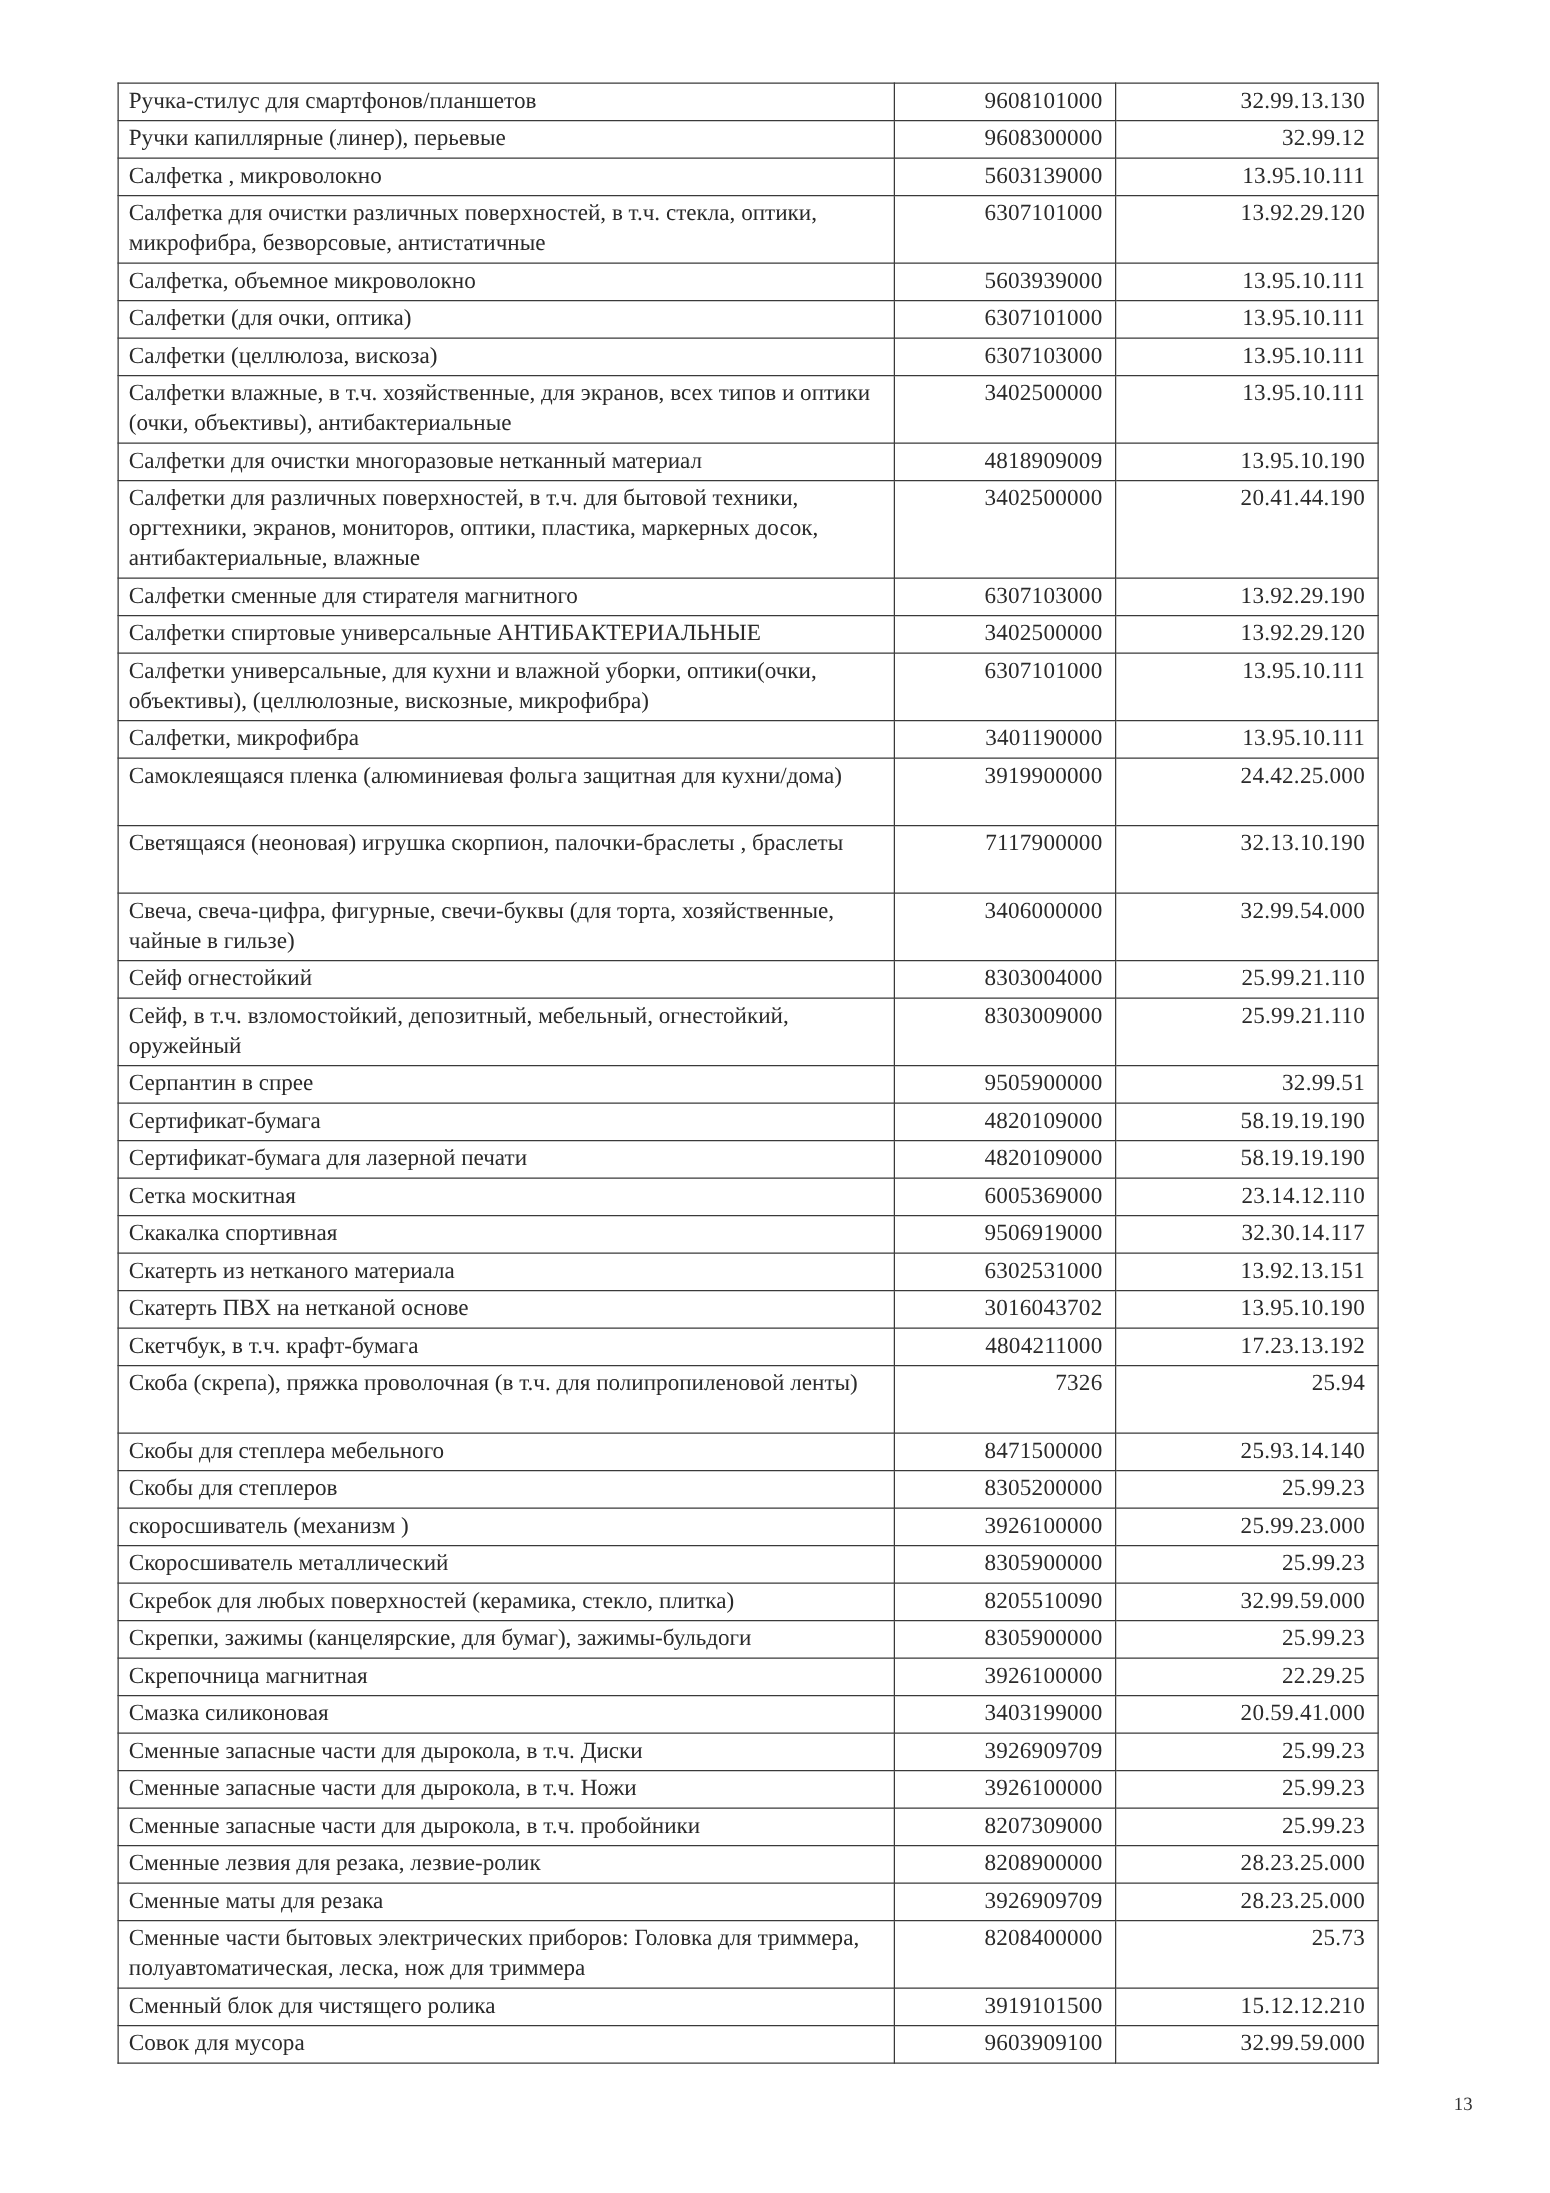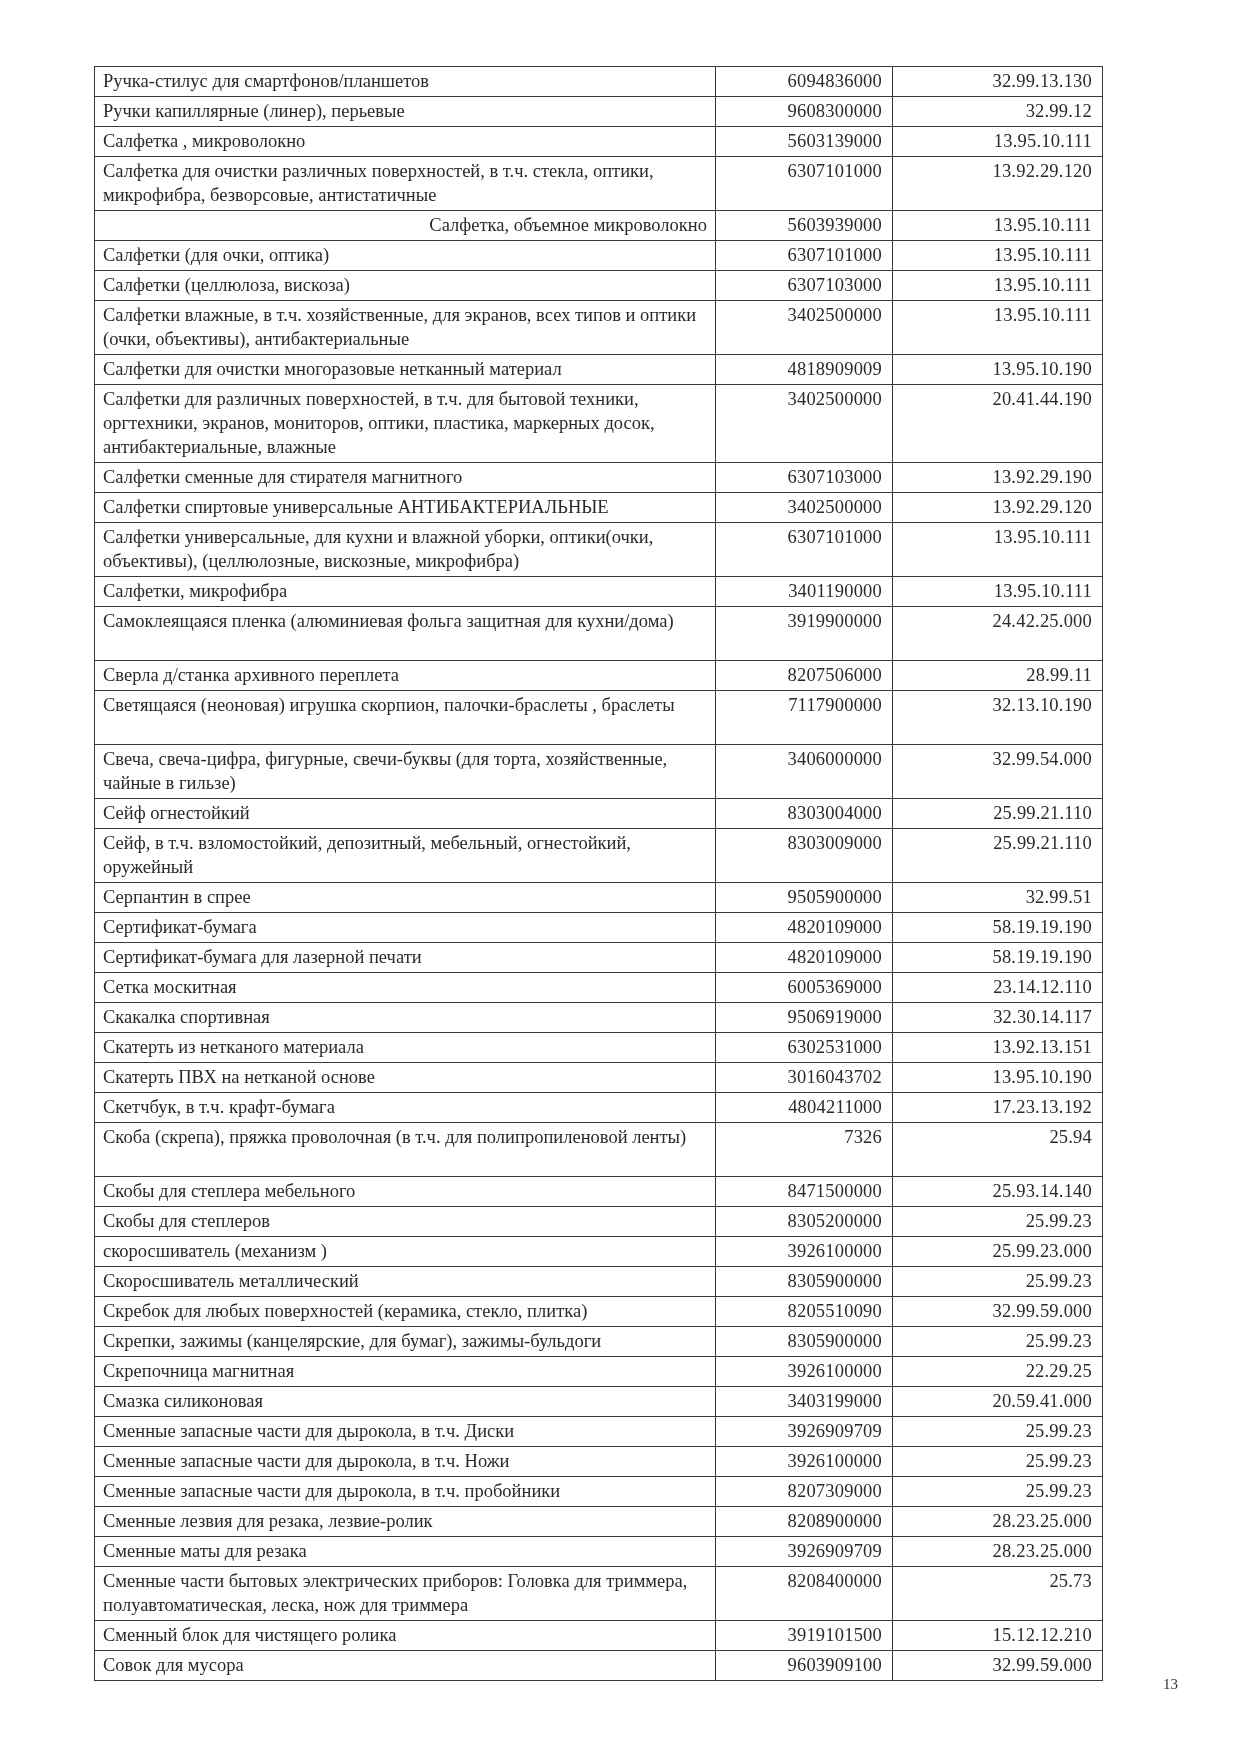--- a/index.html
+++ b/index.html
@@ -37,40 +37,40 @@
 <div class="page">
   <table class="codes">
     <colgroup>
       <col class="c-name">
         <col class="c-tnved">
         <col class="c-okpd">
     </colgroup>
     <tbody id="rows">
         <tr>
     <td class="name" style="height: 25px;">Ручка-стилус для смартфонов/планшетов</td>
-    <td class="num" style="height: 25px;">6094836000</td>
+    <td class="num" style="height: 25px;">9608101000</td>
     <td class="num" style="height: 25px;">32.99.13.130</td>
   </tr>
         <tr>
     <td class="name" style="height: 25px;">Ручки капиллярные (линер), перьевые</td>
     <td class="num" style="height: 25px;">9608300000</td>
     <td class="num" style="height: 25px;">32.99.12</td>
   </tr>
         <tr>
     <td class="name" style="height: 25px;">Салфетка , микроволокно</td>
     <td class="num" style="height: 25px;">5603139000</td>
     <td class="num" style="height: 25px;">13.95.10.111</td>
   </tr>
         <tr>
     <td class="name" style="height: 49px;">Салфетка для очистки различных поверхностей, в т.ч. стекла, оптики, микрофибра,  безворсовые, антистатичные</td>
     <td class="num" style="height: 49px;">6307101000</td>
     <td class="num" style="height: 49px;">13.92.29.120</td>
   </tr>
         <tr>
-    <td class="name" style="height: 25px; text-align: right;">Салфетка, объемное микроволокно</td>
+    <td class="name" style="height: 25px;">Салфетка, объемное микроволокно</td>
     <td class="num" style="height: 25px;">5603939000</td>
     <td class="num" style="height: 25px;">13.95.10.111</td>
   </tr>
         <tr>
     <td class="name" style="height: 25px;">Салфетки (для очки, оптика)</td>
     <td class="num" style="height: 25px;">6307101000</td>
     <td class="num" style="height: 25px;">13.95.10.111</td>
   </tr>
         <tr>
     <td class="name" style="height: 25px;">Салфетки (целлюлоза, вискоза)</td>
@@ -109,25 +109,20 @@
   </tr>
         <tr>
     <td class="name" style="height: 25px;">Салфетки,  микрофибра</td>
     <td class="num" style="height: 25px;">3401190000</td>
     <td class="num" style="height: 25px;">13.95.10.111</td>
   </tr>
         <tr>
     <td class="name" style="height: 49px;">Самоклеящаяся пленка (алюминиевая фольга защитная для кухни/дома)</td>
     <td class="num" style="height: 49px;">3919900000</td>
     <td class="num" style="height: 49px;">24.42.25.000</td>
-  </tr>
-        <tr>
-    <td class="name" style="height: 25px;">Сверла д/станка архивного переплета</td>
-    <td class="num" style="height: 25px;">8207506000</td>
-    <td class="num" style="height: 25px;">28.99.11</td>
   </tr>
         <tr>
     <td class="name" style="height: 49px;">Светящаяся (неоновая) игрушка скорпион, палочки-браслеты , браслеты</td>
     <td class="num" style="height: 49px;">7117900000</td>
     <td class="num" style="height: 49px;">32.13.10.190</td>
   </tr>
         <tr>
     <td class="name" style="height: 49px;">Свеча, свеча-цифра, фигурные, свечи-буквы (для торта, хозяйственные, чайные в гильзе)</td>
     <td class="num" style="height: 49px;">3406000000</td>
     <td class="num" style="height: 49px;">32.99.54.000</td>

